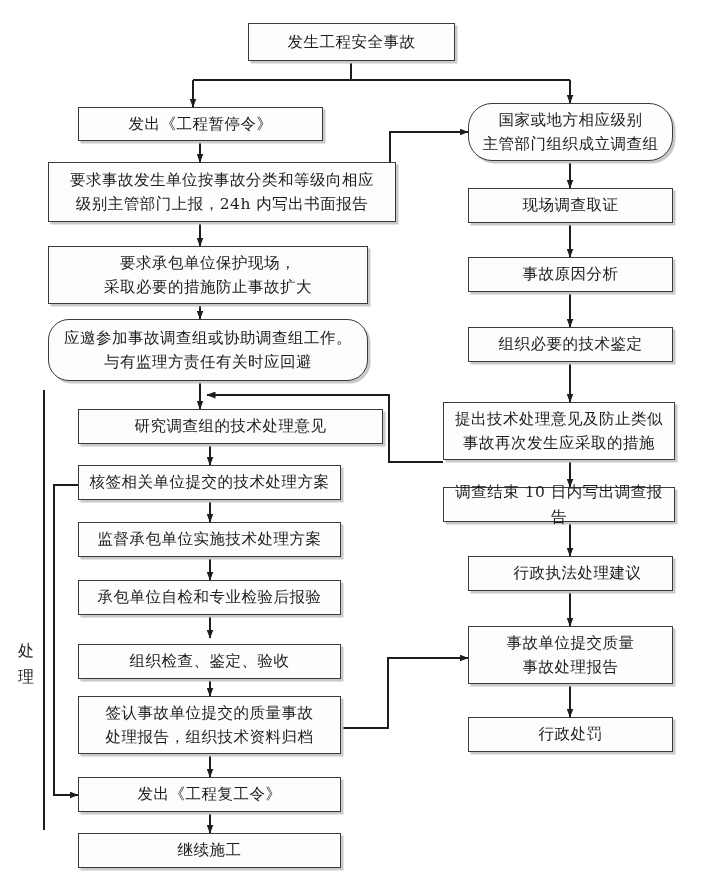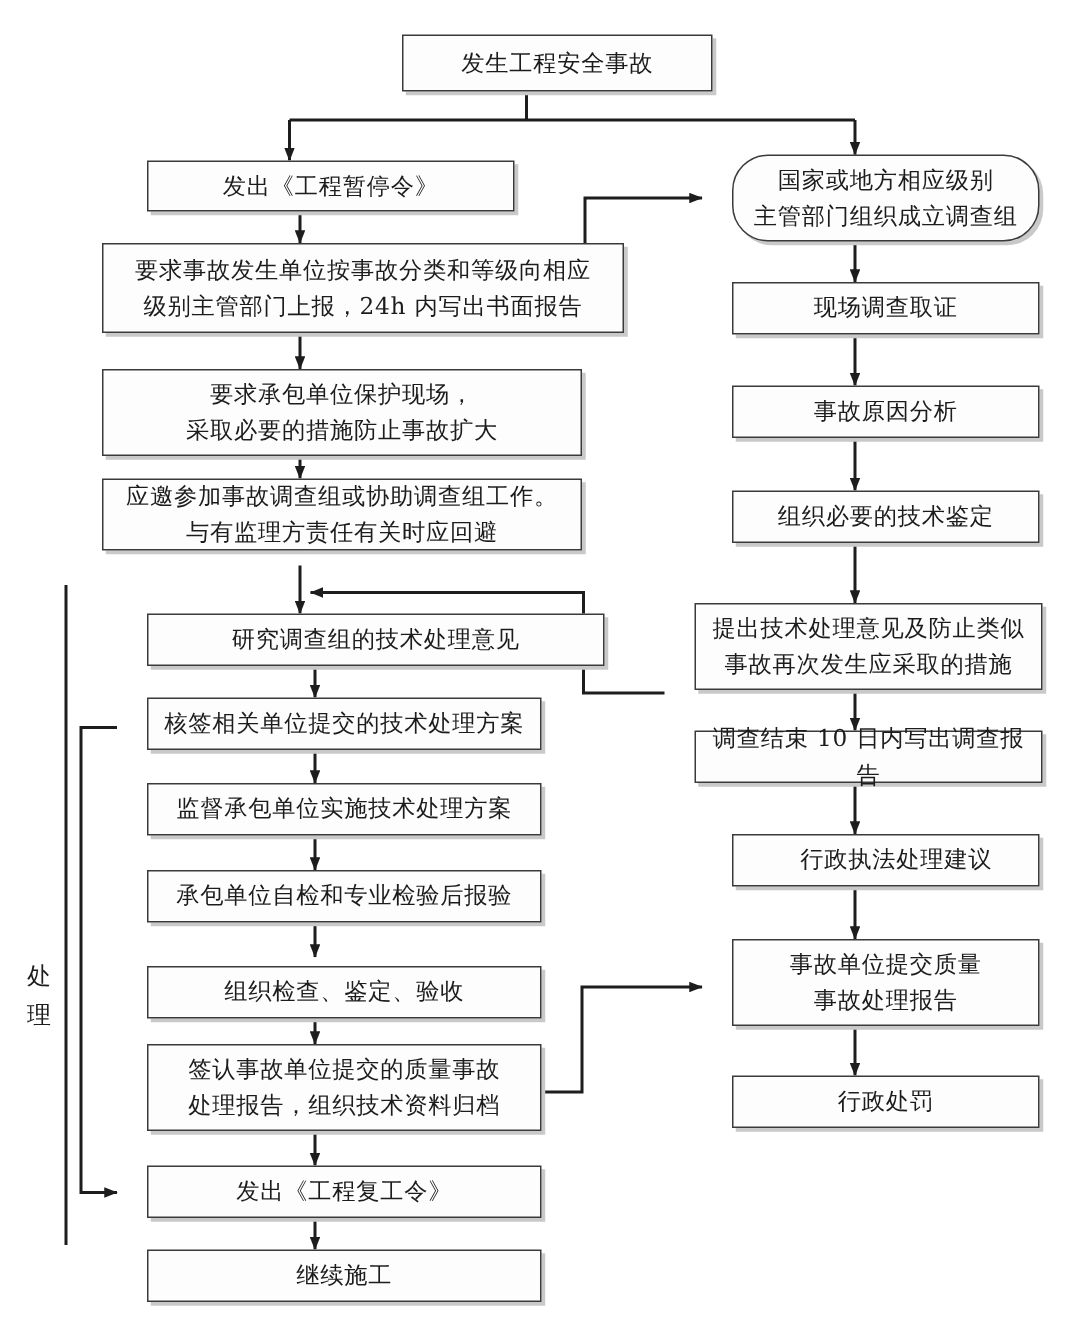--- a/index.html
+++ b/index.html
@@ -26,21 +26,20 @@
     display: flex;
     align-items: center;
     justify-content: center;
     text-align: center;
     color: #1c1c1c;
     font-size: 15.5px;
     line-height: 1.55;
     letter-spacing: 0.5px;
     padding: 2px 6px;
     font-family: "DejaVu Serif", "Liberation Serif", serif;
-    margin-left: 20px;
   }
   .node .txt {
     display: block;
     white-space: pre-line;
   }
   .vlabel {
     position: absolute;
     color: #1c1c1c;
     font-size: 16px;
     line-height: 1.65;
@@ -114,21 +113,21 @@
         <span class="txt">发出《工程暂停令》</span>
       </div>
       <div class="node" style="left: 48px; top: 162px; width: 348px; height: 60px;">
         <span class="txt">要求事故发生单位按事故分类和等级向相应
 级别主管部门上报，24h 内写出书面报告</span>
       </div>
       <div class="node" style="left: 48px; top: 246px; width: 320px; height: 58px;">
         <span class="txt">要求承包单位保护现场，
 采取必要的措施防止事故扩大</span>
       </div>
-      <div class="node" style="left: 48px; top: 319px; width: 320px; height: 48px;">
+      <div class="node" style="left: 48px; top: 319px; width: 320px; height: 62px; border-radius: 21px;">
         <span class="txt">应邀参加事故调查组或协助调查组工作。
 与有监理方责任有关时应回避</span>
       </div>
       <div class="node" style="left: 78px; top: 409px; width: 305px; height: 35px;">
         <span class="txt">研究调查组的技术处理意见</span>
       </div>
       <div class="node" style="left: 78px; top: 465px; width: 263px; height: 35px;">
         <span class="txt">核签相关单位提交的技术处理方案</span>
       </div>
       <div class="node" style="left: 78px; top: 522px; width: 263px; height: 35px;">

